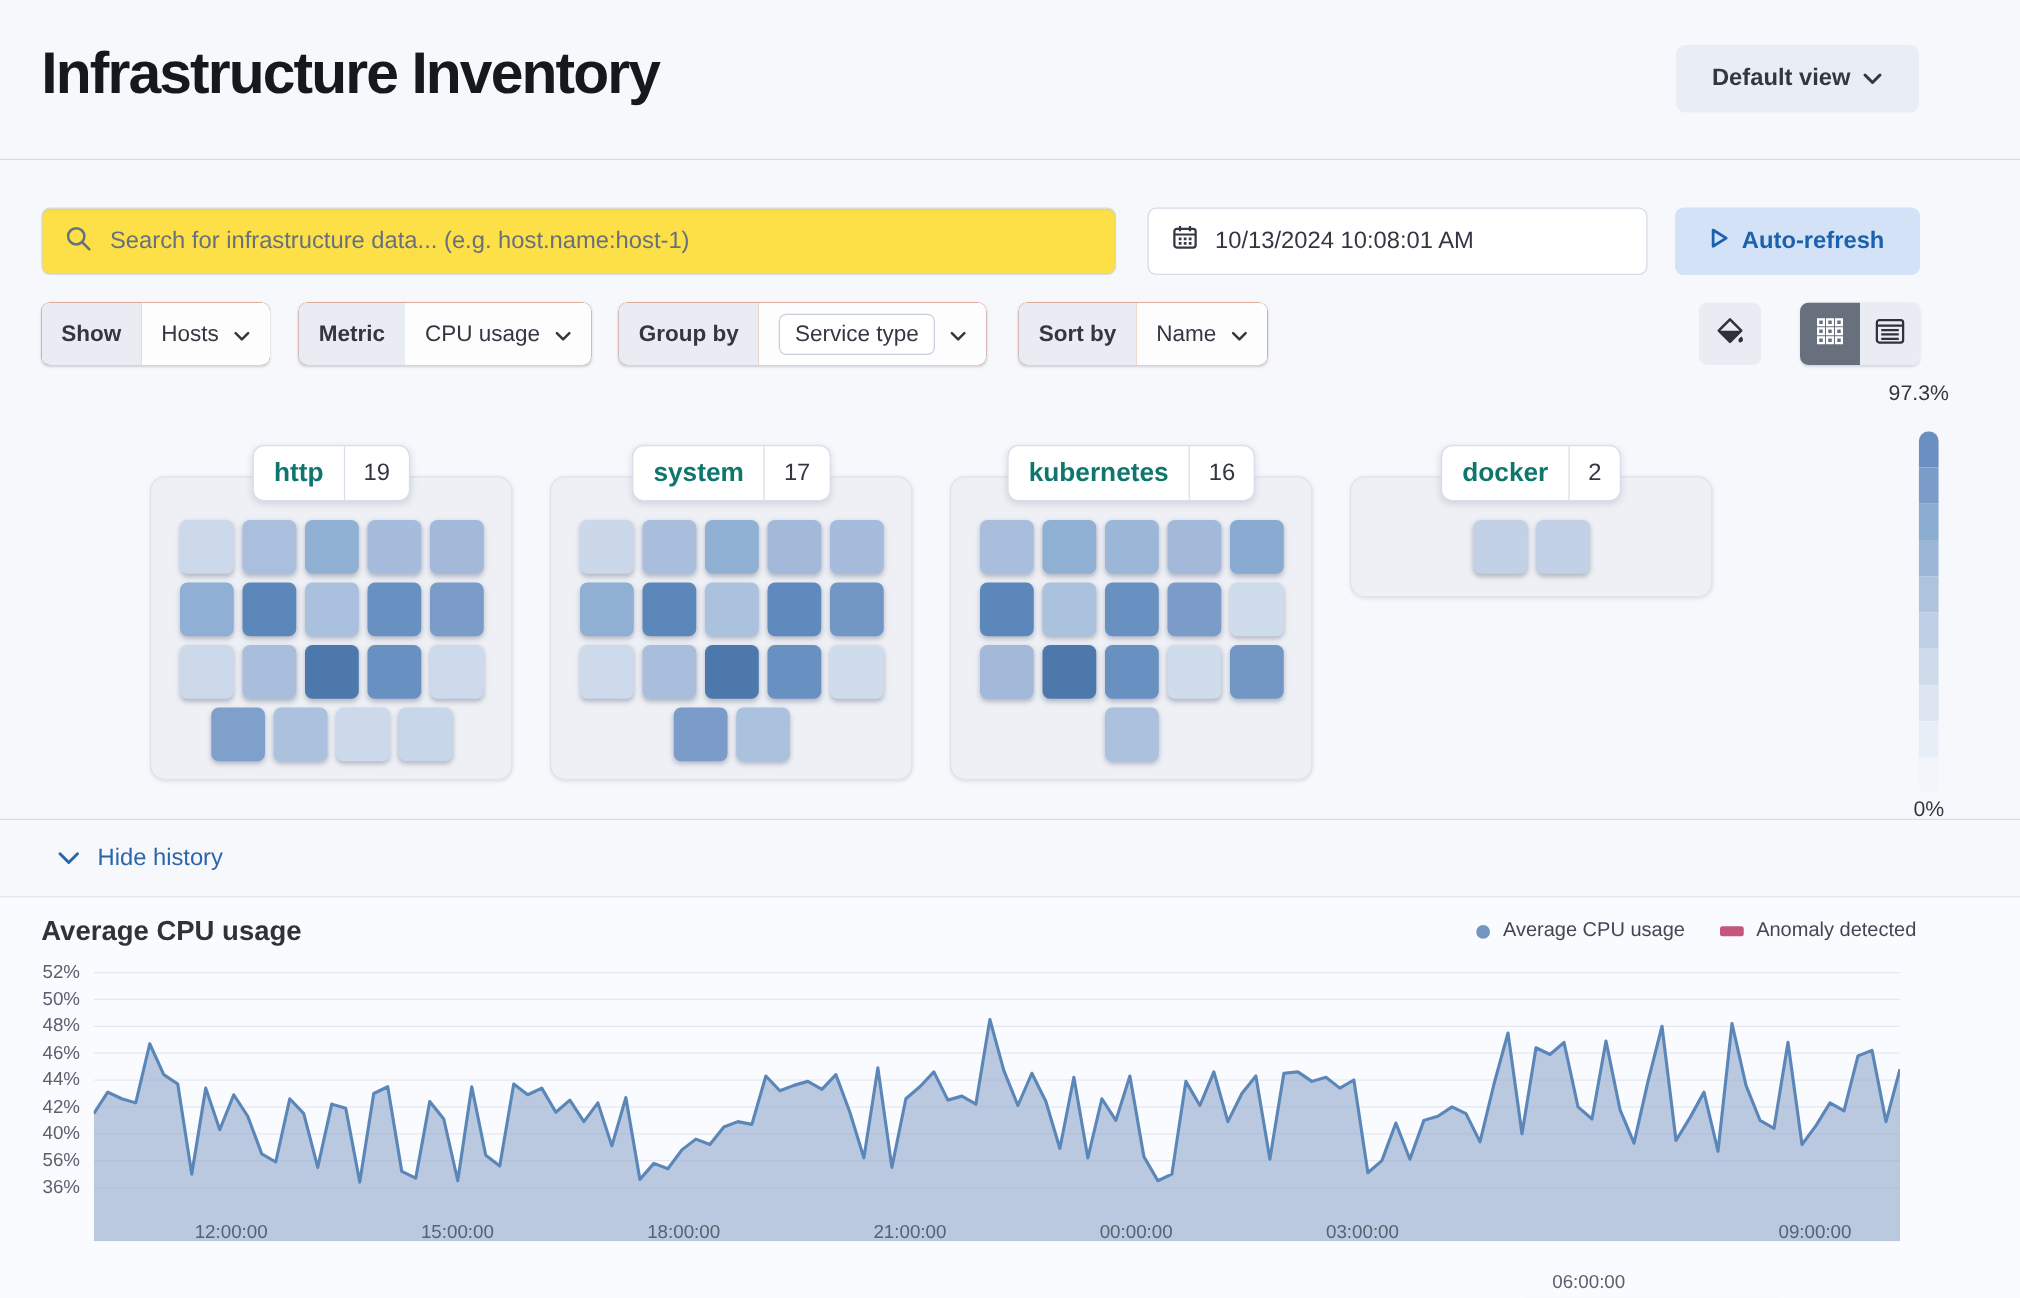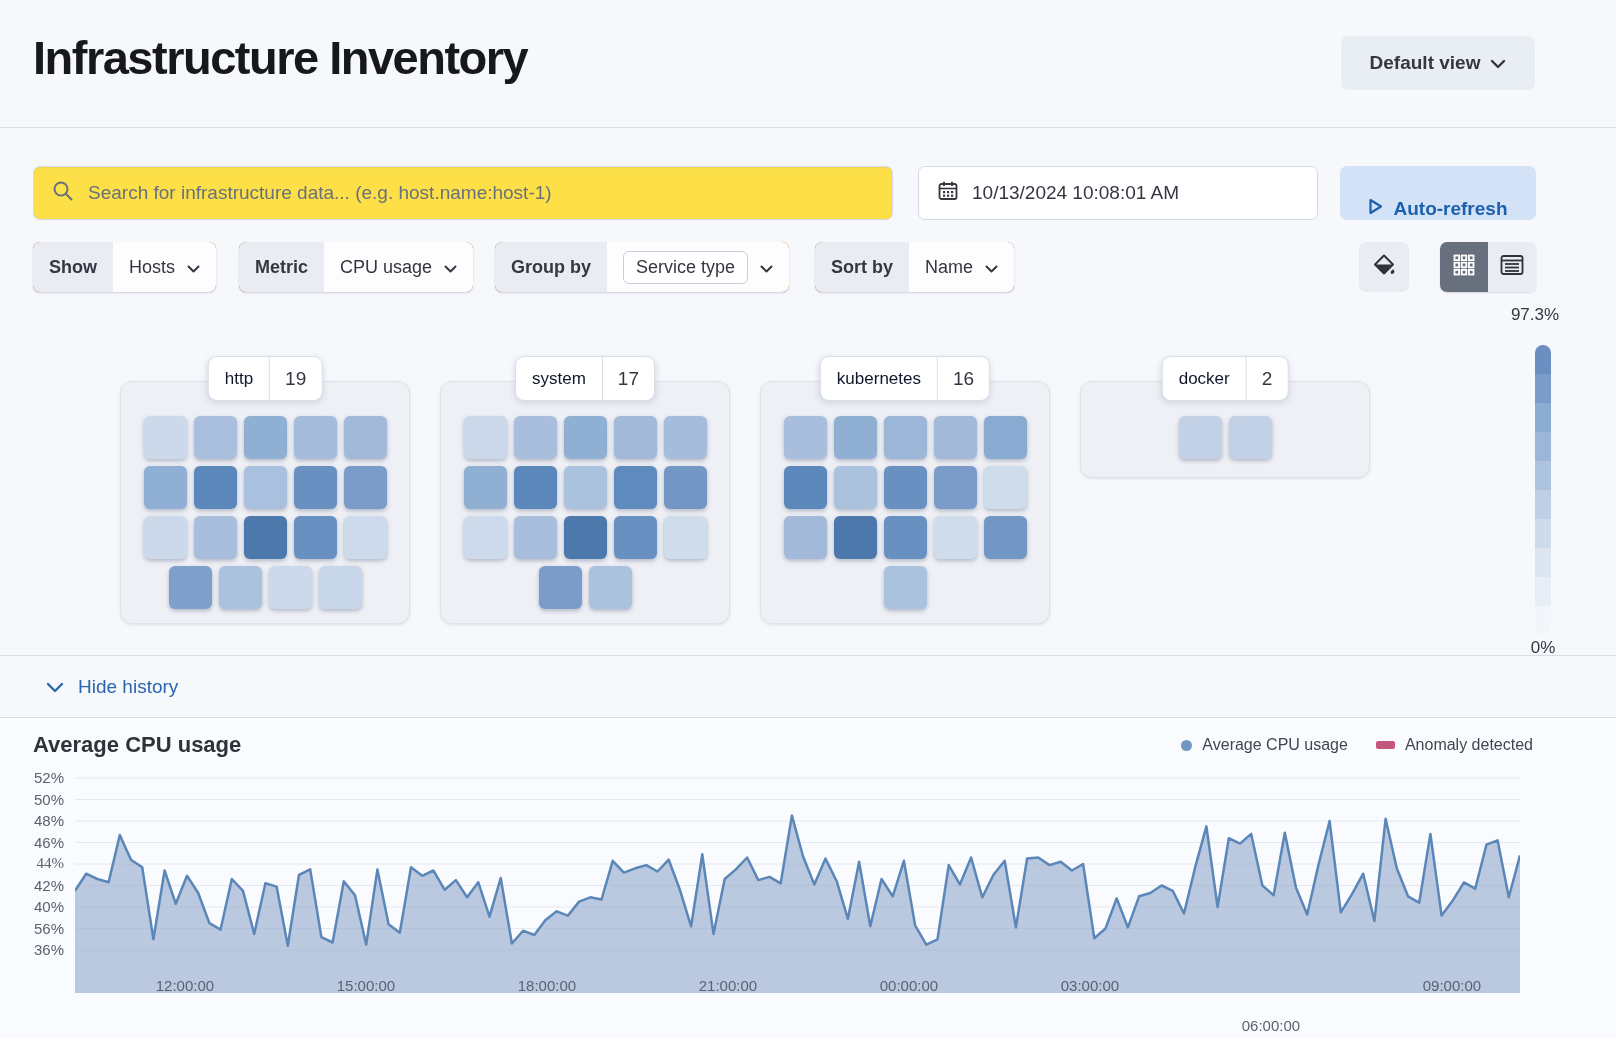--- a/index.html
+++ b/index.html
@@ -12,37 +12,37 @@
   .page-title { position:absolute; left:33px; top:30px; font-size:47px; font-weight:bold; letter-spacing:-1.5px; color:#16181d; }
   .btn { display:flex; align-items:center; justify-content:center; gap:10px; border-radius:7px; font-size:19px; cursor:pointer; }
   .feedback-btn { position:absolute; left:1022px; top:36px; width:284px; height:54px; background:#fbf1cd; color:#83680d; font-weight:bold; }
   .defaultview-btn { position:absolute; left:1341px; top:36px; width:194px; height:54px; background:#e9edf4; color:#343741; font-weight:bold; }
 
   
   .search-box { position:absolute; left:33px; top:166px; width:860px; height:54px; background:#fde047; border:1px solid #d4dbe6; border-radius:7px; display:flex; align-items:center; padding:0 18px; gap:14px; box-shadow:inset 0 1px 2px rgba(120,130,150,.12); }
   .search-box input { flex:1; border:none; outline:none; font-size:19px; color:#343741; background:transparent; font-family:"Liberation Sans", sans-serif; }
   .search-box input::placeholder { color:#69707d; }
   .datepicker { position:absolute; left:918px; top:166px; width:400px; height:54px; background:#ffffff; border:1px solid #d4dbe6; border-radius:7px; display:flex; align-items:center; padding:0 18px; gap:13px; font-size:19px; color:#343741; cursor:pointer; }
-  .autorefresh-btn { position:absolute; left:1340px; top:166px; width:196px; height:54px; background:#d3e2f6; color:#1c61ae; font-weight:bold;align-items:flex-end; }
+  .autorefresh-btn { position:absolute; left:1340px; top:166px; width:196px; height:54px; background:#d3e2f6; color:#1c61ae; font-weight:bold; }
 
   
   .filter-group { position:absolute; top:242px; height:50px; display:flex; align-items:stretch; border-radius:7px; overflow:hidden; box-shadow:0 1px 2px rgba(80,90,110,.25); background:#c2410c; cursor:pointer; }
   .filter-label { background:#e9edf3; display:flex; align-items:center; padding:0 16px; font-weight:bold; font-size:18px; color:#343741; }
   .filter-value { display:flex; align-items:center; gap:12px; padding:0 16px; font-size:18px; color:#343741; background:#fdfdfe; }
   .pill { border:1px solid #c6cfdc; border-radius:6px; padding:5px 12px; font-size:18px; background:#fff; }
   .icon-btn { position:absolute; top:242px; width:50px; height:50px; background:#e9edf3; border-radius:7px; display:flex; align-items:center; justify-content:center; cursor:pointer; }
   .seg-toggle { position:absolute; top:242px; left:1440px; width:96px; height:50px; border-radius:7px; overflow:hidden; display:flex; box-shadow:0 1px 2px rgba(80,90,110,.2); }
   .seg { width:48px; height:50px; display:flex; align-items:center; justify-content:center; cursor:pointer; }
   .seg.active { background:#69707d; }
   .seg.inactive { background:#e9edf3; }
 
   
   .group-card { position:absolute; top:381px; width:290px; background:#eef0f5; border:1px solid #dde2ec; border-radius:12px; box-shadow:0 1px 3px rgba(120,130,150,.18); }
   .group-label { position:absolute; top:-26px; left:50%; transform:translateX(-50%); height:45px; background:#ffffff; border:1px solid #d8dee8; border-radius:9px; box-shadow:0 2px 6px rgba(100,110,140,.22); display:flex; align-items:stretch; cursor:pointer; }
-  .group-name { display:flex; align-items:center; padding:0 16px; color:#0f172a; font-weight:normal; font-size:17px; white-space:nowrap; }
+  .group-name { display:flex; align-items:center; padding:0 16px; color:#0f766e; font-weight:bold; font-size:21px; white-space:nowrap; }
   .group-sep { width:1px; background:#d8dee8; }
   .group-count { display:flex; align-items:center; padding:0 15px; font-size:19px; color:#343741; }
   .tiles { display:flex; flex-direction:column; gap:7px; padding-top:34px; align-items:center; }
   .tile-row { display:flex; gap:7px; justify-content:center; }
   .tile { width:43px; height:43px; border-radius:6px; box-shadow:0 2px 4px rgba(90,100,125,.4); cursor:pointer; }
 
   .legend-bar { position:absolute; left:1535px; top:345px; width:16px; height:290px; border-radius:9px; overflow:hidden; display:flex; flex-direction:column; }
   .legend-step { flex:1; }
   .legend-max { position:absolute; left:1480px; top:305px; width:110px; text-align:center; font-size:17px; color:#343741; }
   .legend-min { position:absolute; left:1498px; top:638px; width:90px; text-align:center; font-size:17px; color:#343741; }
@@ -366,21 +366,21 @@
           <line x1="0" x2="1445" y1="180" y2="180" stroke="#e4e8f0" stroke-width="1"></line>
           <polygon points="0,223 0.0,120.9 11.2,103.7 22.4,109.0 33.6,112.3 44.8,65.0 56.0,89.7 67.2,97.2 78.4,169.3 89.6,100.5 100.8,133.8 112.0,105.8 123.2,123.0 134.4,153.1 145.6,159.6 156.8,109.0 168.0,120.9 179.2,163.9 190.4,113.3 201.6,116.6 212.8,175.7 224.0,104.8 235.2,99.4 246.4,167.1 257.6,172.5 268.8,111.2 280.0,125.2 291.2,174.6 302.4,99.4 313.6,154.2 324.8,162.8 336.0,97.2 347.2,105.8 358.4,100.5 369.7,119.8 380.9,110.1 392.1,127.3 403.3,112.3 414.5,146.7 425.7,108.0 436.9,173.5 448.1,160.7 459.3,165.0 470.5,149.9 481.7,141.3 492.9,145.6 504.1,131.6 515.3,127.3 526.5,129.5 537.7,90.8 548.9,102.6 560.1,98.3 571.3,95.1 582.5,101.5 593.7,89.7 604.9,119.8 616.1,156.3 627.3,84.3 638.5,163.9 649.7,109.0 660.9,99.4 672.1,87.5 683.3,110.1 694.5,106.9 705.7,113.3 716.9,45.6 728.1,86.5 739.3,114.4 750.5,88.6 761.7,111.2 772.9,148.8 784.1,91.8 795.3,156.3 806.5,109.0 817.7,126.3 828.9,90.8 840.1,155.3 851.3,174.6 862.5,169.3 873.7,95.1 884.9,114.4 896.1,87.5 907.3,127.3 918.5,104.8 929.7,90.8 940.9,157.4 952.1,88.6 963.3,87.5 974.5,95.1 985.7,91.8 996.9,100.5 1008.1,94.0 1019.3,168.2 1030.5,158.5 1041.7,128.4 1052.9,157.4 1064.1,126.3 1075.3,123.0 1086.6,115.5 1097.8,120.9 1109.0,143.5 1120.2,97.2 1131.4,56.4 1142.6,137.0 1153.8,68.2 1165.0,73.6 1176.2,63.9 1187.4,115.5 1198.6,125.2 1209.8,62.8 1221.0,117.7 1232.2,144.5 1243.4,95.1 1254.6,51.0 1265.8,142.4 1277.0,124.1 1288.2,103.7 1299.4,151.0 1310.6,48.8 1321.8,98.3 1333.0,126.3 1344.2,132.7 1355.4,63.9 1366.6,145.6 1377.8,130.5 1389.0,112.3 1400.2,118.7 1411.4,74.7 1422.6,70.3 1433.8,127.3 1445.0,85.4 1445,223" fill="rgba(144,169,204,0.6)"></polygon>
           <polyline points="0.0,120.9 11.2,103.7 22.4,109.0 33.6,112.3 44.8,65.0 56.0,89.7 67.2,97.2 78.4,169.3 89.6,100.5 100.8,133.8 112.0,105.8 123.2,123.0 134.4,153.1 145.6,159.6 156.8,109.0 168.0,120.9 179.2,163.9 190.4,113.3 201.6,116.6 212.8,175.7 224.0,104.8 235.2,99.4 246.4,167.1 257.6,172.5 268.8,111.2 280.0,125.2 291.2,174.6 302.4,99.4 313.6,154.2 324.8,162.8 336.0,97.2 347.2,105.8 358.4,100.5 369.7,119.8 380.9,110.1 392.1,127.3 403.3,112.3 414.5,146.7 425.7,108.0 436.9,173.5 448.1,160.7 459.3,165.0 470.5,149.9 481.7,141.3 492.9,145.6 504.1,131.6 515.3,127.3 526.5,129.5 537.7,90.8 548.9,102.6 560.1,98.3 571.3,95.1 582.5,101.5 593.7,89.7 604.9,119.8 616.1,156.3 627.3,84.3 638.5,163.9 649.7,109.0 660.9,99.4 672.1,87.5 683.3,110.1 694.5,106.9 705.7,113.3 716.9,45.6 728.1,86.5 739.3,114.4 750.5,88.6 761.7,111.2 772.9,148.8 784.1,91.8 795.3,156.3 806.5,109.0 817.7,126.3 828.9,90.8 840.1,155.3 851.3,174.6 862.5,169.3 873.7,95.1 884.9,114.4 896.1,87.5 907.3,127.3 918.5,104.8 929.7,90.8 940.9,157.4 952.1,88.6 963.3,87.5 974.5,95.1 985.7,91.8 996.9,100.5 1008.1,94.0 1019.3,168.2 1030.5,158.5 1041.7,128.4 1052.9,157.4 1064.1,126.3 1075.3,123.0 1086.6,115.5 1097.8,120.9 1109.0,143.5 1120.2,97.2 1131.4,56.4 1142.6,137.0 1153.8,68.2 1165.0,73.6 1176.2,63.9 1187.4,115.5 1198.6,125.2 1209.8,62.8 1221.0,117.7 1232.2,144.5 1243.4,95.1 1254.6,51.0 1265.8,142.4 1277.0,124.1 1288.2,103.7 1299.4,151.0 1310.6,48.8 1321.8,98.3 1333.0,126.3 1344.2,132.7 1355.4,63.9 1366.6,145.6 1377.8,130.5 1389.0,112.3 1400.2,118.7 1411.4,74.7 1422.6,70.3 1433.8,127.3 1445.0,85.4" fill="none" stroke="#5b86b8" stroke-width="2.5" stroke-linejoin="round"></polyline>
         </svg>
     </div>
     <div id="axis-labels">
         <span class="ytick" style="left: 12px; top: 51px;">52%</span>
         <span class="ytick" style="left: 12px; top: 72.5px;">50%</span>
         <span class="ytick" style="left: 12px; top: 94px;">48%</span>
         <span class="ytick" style="left: 12px; top: 115.5px;">46%</span>
-        <span class="ytick" style="left: 12px; top: 137px; font-family: Liberation Serif, serif;">44%</span>
+        <span class="ytick" style="left: 12px; top: 137px;">44%</span>
         <span class="ytick" style="left: 12px; top: 158.5px;">42%</span>
         <span class="ytick" style="left: 12px; top: 180px;">40%</span>
         <span class="ytick" style="left: 12px; top: 201.5px;">56%</span>
         <span class="ytick" style="left: 12px; top: 223px;">36%</span>
         <span class="xtick" style="left: 134.964px;">12:00:00</span>
         <span class="xtick" style="left: 315.965px;">15:00:00</span>
         <span class="xtick" style="left: 496.966px; text-align: center;">18:00:00</span>
         <span class="xtick" style="left: 677.967px;">21:00:00</span>
         <span class="xtick" style="left: 858.967px;">00:00:00</span>
         <span class="xtick" style="left: 1039.97px;">03:00:00</span>

